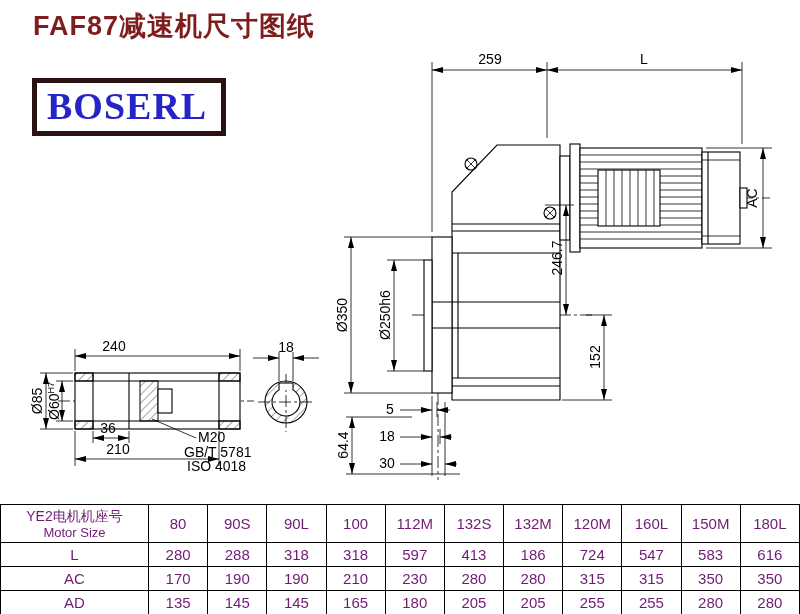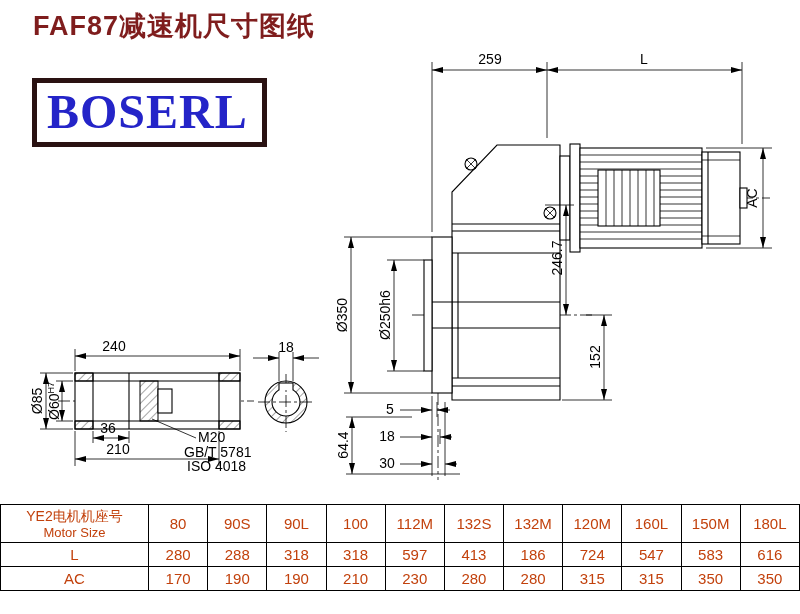--- a/index.html
+++ b/index.html
@@ -1,28 +1,28 @@
 <!DOCTYPE html>
 <html><head>
 <meta charset="utf-8">
 <style>
   html,body{margin:0;padding:0;background:#fff;}
   body{width:800px;height:614px;position:relative;font-family:"Liberation Sans",sans-serif;overflow:hidden;}
   .page{position:relative;width:800px;height:614px;background:#fff;}
   .title{position:absolute;left:33px;top:8px;font-size:27px;font-weight:bold;color:#7f1d1d;letter-spacing:1px;white-space:nowrap;}
   .logo{position:absolute;left:32px;top:78px;border:5px solid #2a1212;background:#fff;padding:1px 14px 3px 10px;}
-  .logo span{font-family:"Liberation Serif",serif;font-size:48px;font-weight:bold;color:#2424c8;letter-spacing:1px;}
+  .logo span{font-family:"Liberation Serif",serif;font-size:38px;font-weight:bold;color:#2424c8;letter-spacing:1px;}
   svg{position:absolute;left:0;top:0;}
   svg text{font-family:"Liberation Sans",sans-serif;font-size:14px;fill:#000;}
   .ln{stroke:#000;stroke-width:1.1;fill:none;}
   .fw{stroke:#000;stroke-width:1.1;fill:#fff;}
   .cl{stroke:#000;stroke-width:0.8;stroke-dasharray:12 3 3 3;fill:none;}
   .dm{stroke:#000;stroke-width:0.8;fill:none;}
   .size-table{position:absolute;left:0;top:504px;width:800px;border-collapse:collapse;table-layout:fixed;background:#fff;}
-  .size-table td{border:1px solid #000;text-align:center;font-size:15px;padding:0;color:#c2410c;}
+  .size-table td{border:1px solid #000;text-align:center;font-size:15px;padding:0;color:#701a75;}
   .size-table tr.hdr{height:38px;}
   .size-table tr.datarow{height:24px;}
   .zh{font-size:14px;line-height:17px;}
   .en{font-size:13px;font-family:Liberation Sans, sans-serif;line-height:15px;}
 </style>
 </head>
 <body>
 
 <div class="page">
 
@@ -311,16 +311,30 @@
         <td>190</td>
         <td>210</td>
         <td>230</td>
         <td>280</td>
         <td>280</td>
         <td>315</td>
         <td>315</td>
         <td>350</td>
         <td>350</td>
       </tr>
+      <tr class="datarow">
+        <td>AD</td>
+        <td>135</td>
+        <td>145</td>
+        <td>145</td>
+        <td>165</td>
+        <td>180</td>
+        <td>205</td>
+        <td>205</td>
+        <td>255</td>
+        <td>255</td>
+        <td>280</td>
+        <td>280</td>
+      </tr>
     </tbody>
   </table>
 
 </div>
 
 </body></html>

